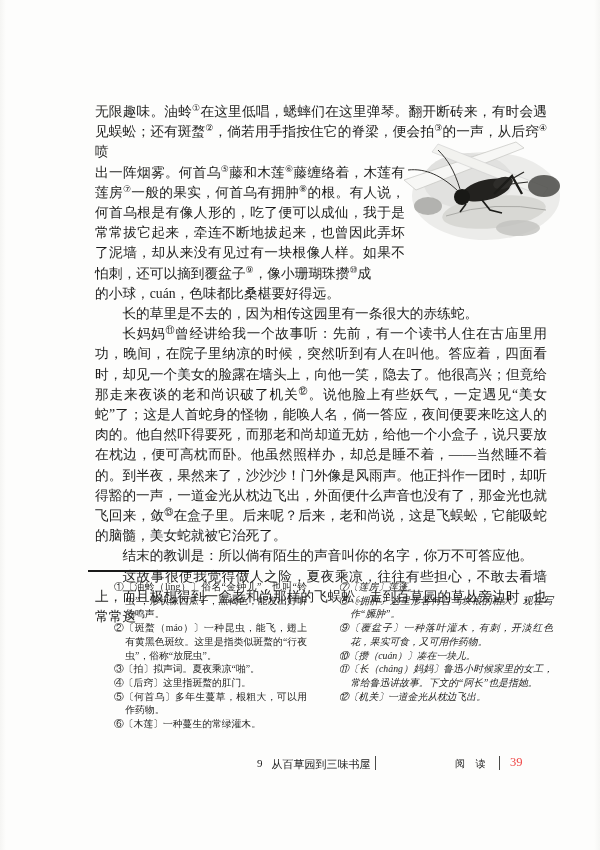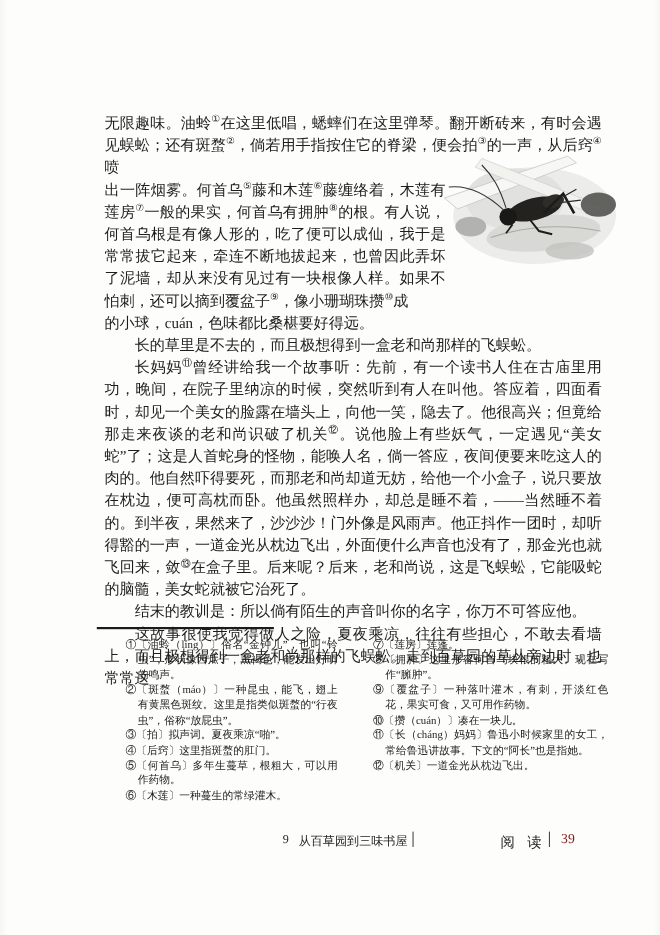--- a/index.html
+++ b/index.html
@@ -49,51 +49,51 @@
     position: absolute; left: 88px; top: 570px;
     width: 161px; height: 1.5px; background: #1b1b1a;
   }
   .footnotes {
     position: absolute; left: 95px; top: 580px; width: 458px;
     display: flex; gap: 13px;
     font-size: 9.8px; line-height: 13.7px;
     text-align: justify;
   }
   .fn-col { width: 212px; flex: none; }
-  .fn-col-right { width: 233px; }
+  .fn-col-right { width: 233px; font-style: italic; }
   .fn-item { padding-left: 1.15em; text-indent: -1.15em; margin-left: 19px; }
   
   .footer-left {
     position: absolute; left: 257px; top: 757px;
     font-size: 11px; color: #222; display: flex; gap: 9px;
   }
   .vbar {
     position: absolute; width: 1px; height: 14px; background: #4a4a48;
   }
   .vbar-1 { left: 375px; top: 756px; }
   .vbar-2 { left: 499px; top: 756px; }
   .footer-section {
     position: absolute; left: 455px; top: 757px;
-    font-size: 13px; letter-spacing: 4px; color: #222;
+    font-size: 10px; letter-spacing: 4px; color: #222;
   }
   .footer-page {
     position: absolute; left: 510px; top: 755px;
-    font-size: 12.5px; color: #7f1d1d;
+    font-size: 12.5px; color: #ef4444;
   }
 </style>
 </head>
 <body>
 
 <div class="page-surface"></div>
 
 <div class="content">
   <p class="blk"><span>无限趣味。油蛉</span><span class="sup">①</span><span>在这里低唱，蟋蟀们在这里弹琴。翻开断砖来，有时会遇见蜈蚣；还有斑蝥</span><span class="sup">②</span><span>，倘若用手指按住它的脊梁，便会拍</span><span class="sup">③</span><span>的一声，从后窍</span><span class="sup">④</span><span>喷</span></p>
   <p class="blk blk-b"><span>出一阵烟雾。何首乌</span><span class="sup">⑤</span><span>藤和木莲</span><span class="sup">⑥</span><span>藤缠络着，木莲有莲房</span><span class="sup">⑦</span><span>一般的果实，何首乌有拥肿</span><span class="sup">⑧</span><span>的根。有人说，何首乌根是有像人形的，吃了便可以成仙，我于是常常拔它起来，牵连不断地拔起来，也曾因此弄坏了泥墙，却从来没有见过有一块根像人样。如果不怕刺，还可以摘到覆盆子</span><span class="sup">⑨</span><span>，像小珊瑚珠攒</span><span class="sup">⑩</span><span>成</span></p>
   <p class="blk"><span>的小球，cuán，色味都比桑椹要好得远。</span></p>
-  <p class="blk ind"><span>长的草里是不去的，而且极想得到一盒老和尚那样的飞蜈蚣。</span></p>
+  <p class="blk ind"><span>长的草里是不去的，因为相传这园里有一条很大的赤练蛇。</span></p>
   <p class="blk ind"><span>长妈妈</span><span class="sup">⑪</span><span>曾经讲给我一个故事听：先前，有一个读书人住在古庙里用功，晚间，在院子里纳凉的时候，突然听到有人在叫他。答应着，四面看时，却见一个美女的脸露在墙头上，向他一笑，隐去了。他很高兴；但竟给那走来夜谈的老和尚识破了机关</span><span class="sup">⑫</span><span>。说他脸上有些妖气，一定遇见“美女蛇”了；这是人首蛇身的怪物，能唤人名，倘一答应，夜间便要来吃这人的肉的。他自然吓得要死，而那老和尚却道无妨，给他一个小盒子，说只要放在枕边，便可高枕而卧。他虽然照样办，却总是睡不着，——当然睡不着的。到半夜，果然来了，沙沙沙！门外像是风雨声。他正抖作一团时，却听得豁的一声，一道金光从枕边飞出，外面便什么声音也没有了，那金光也就飞回来，敛</span><span class="sup">⑬</span><span>在盒子里。后来呢？后来，老和尚说，这是飞蜈蚣，它能吸蛇的脑髓，美女蛇就被它治死了。</span></p>
   <p class="blk ind"><span>结末的教训是：所以倘有陌生的声音叫你的名字，你万不可答应他。</span></p>
   <p class="blk ind"><span>这故事很使我觉得做人之险，夏夜乘凉，往往有些担心，不敢去看墙上，而且极想得到一盒老和尚那样的飞蜈蚣。走到百草园的草丛旁边时，也常常这</span></p>
 </div>
 
 <figure class="illustration">
   <svg width="170" height="112" viewBox="0 0 170 112">
 
     <ellipse cx="88" cy="60" rx="74" ry="44" fill="#ececea"></ellipse>
     <ellipse cx="70" cy="45" rx="45" ry="28" fill="#e1e1df"></ellipse>

